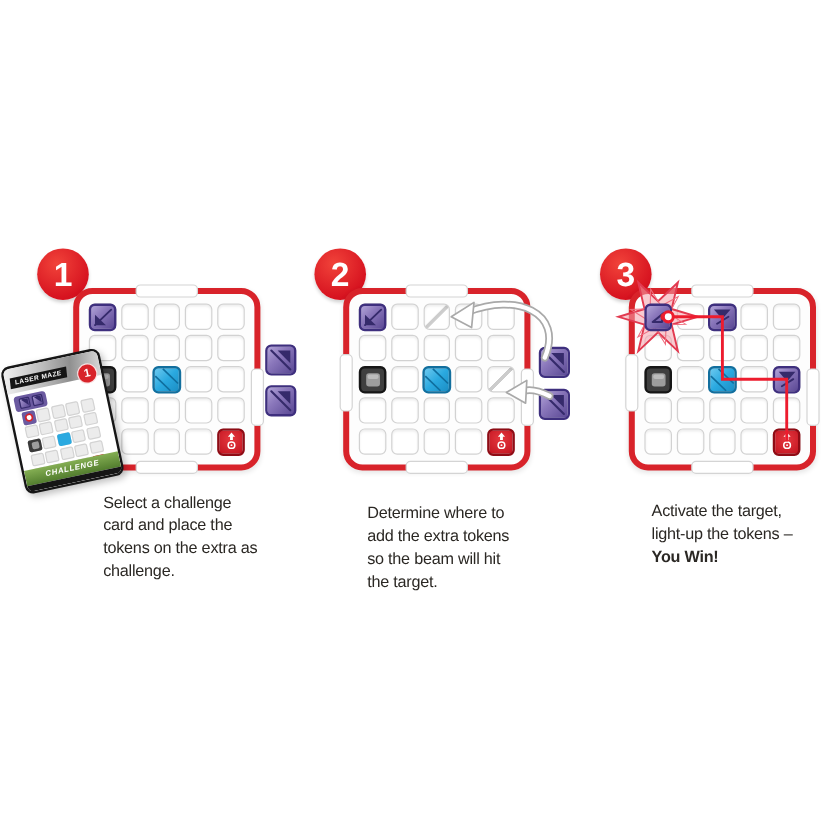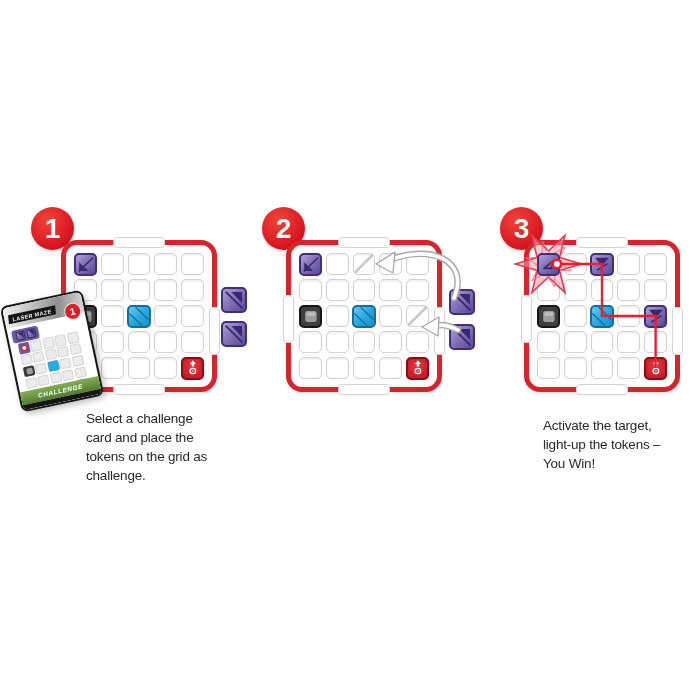--- a/index.html
+++ b/index.html
@@ -59,21 +59,21 @@
   .burst-svg .b2{fill:none;stroke:#ef6d7e;stroke-width:1.2;}
 
   
   .arrows{position:absolute;left:368px;top:246px;width:126px;height:98px;overflow:visible;z-index:5;}
   .arrows .a-out{fill:none;stroke:#a9a9a9;stroke-width:6.5;stroke-linecap:round;}
   .arrows .a-in{fill:none;stroke:#ffffff;stroke-width:3.6;stroke-linecap:round;}
   .arrows .a-head{fill:#ffffff;stroke:#a9a9a9;stroke-width:1.4;stroke-linejoin:round;}
 
   
   .caption{position:absolute;color:#2b2824;font-size:13.5px;line-height:19px;letter-spacing:-0.2px;white-space:nowrap;}
-  .cap-bold{font-weight:400;}
+  .cap-bold{font-weight:700;}
 
   
   .card{position:absolute;left:10px;top:297px;width:84px;height:108px;background:#fff;
         border:2.5px solid #161616;border-radius:7px;box-sizing:border-box;overflow:hidden;
         transform:rotate(-12deg);box-shadow:2px 3px 6px rgba(0,0,0,.25);z-index:9;}
   .card-head{position:absolute;left:0;top:0;right:0;height:21px;
         background:linear-gradient(100deg,#f2f2f2,#bdbdbd 40%,#8f8f8f 68%,#d9d9d9);}
   .card-logo{display:inline-block;margin:5px 0 0 4px;padding:1.5px 4px;background:#151515;color:#f5f5f5;
         font-size:5.5px;font-weight:700;letter-spacing:.4px;transform:skewX(-6deg);white-space:nowrap;}
   .card-badge{position:absolute;right:3px;top:9px;width:15px;height:15px;border-radius:50%;
@@ -411,22 +411,28 @@
           <div class="ct ct-laser"></div>
         </div>
       </div>
     <div class="card-banner">CHALLENGE</div>
     <div class="card-foot"></div>
   </div>
 
   <div class="caption" style="left:86px;top:409px">
     <div>Select a challenge</div>
     <div>card and place the</div>
-    <div>tokens on the grid as</div>
+    <div>tokens on the extra as</div>
     <div>challenge.</div>
+  </div>
+  <div class="caption" style="left:306px;top:418px">
+    <div>Determine where to</div>
+    <div>add the extra tokens</div>
+    <div>so the beam will hit</div>
+    <div>the target.</div>
   </div>
   <div class="caption" style="left:543px;top:416px">
     <div>Activate the target,</div>
     <div>light-up the tokens –</div>
     <div class="cap-bold">You Win!</div>
   </div>
 
 </div>
 
 </body></html>

